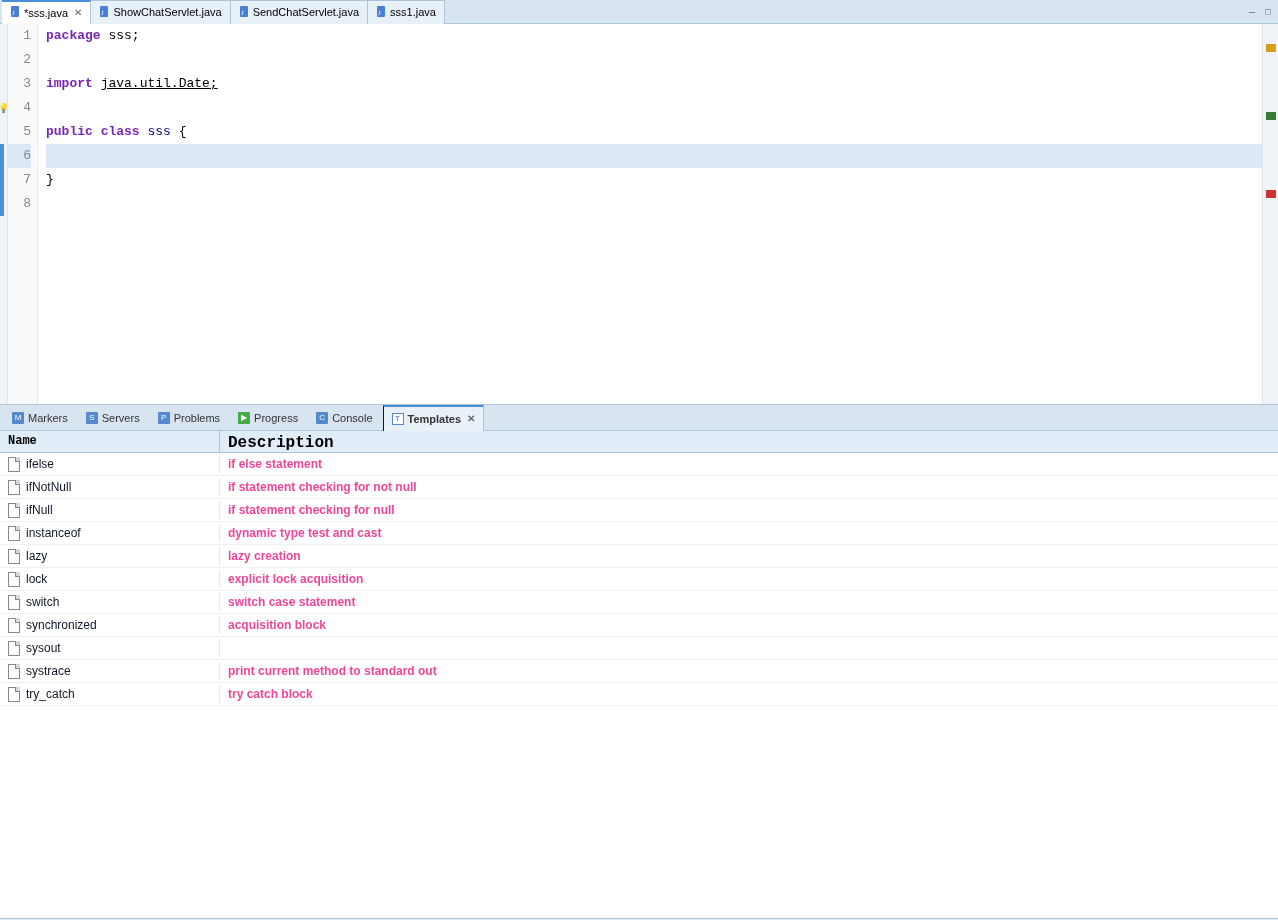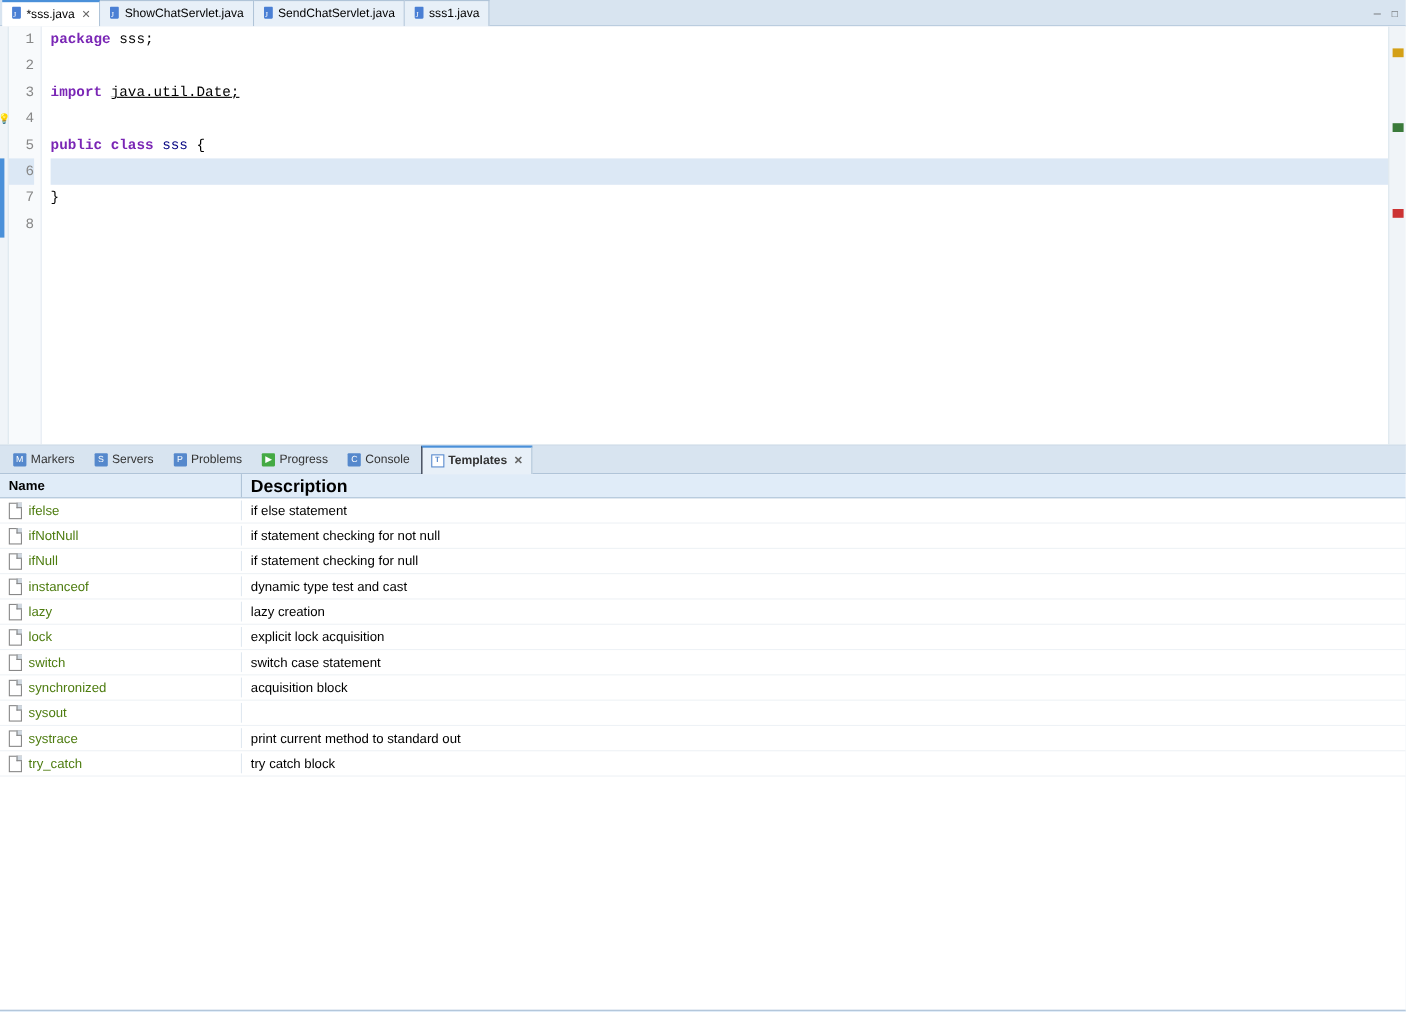--- a/index.html
+++ b/index.html
@@ -153,20 +153,21 @@
     .templates-panel {
       background: #ffffff;
       height: calc(100% - 26px - 26px);
       overflow-y: auto;
     }
     .templates-header {
       display: flex;
       background: #e0ecf8;
       border-bottom: 1px solid #b0c4d8;
       height: 22px;
+      font-family: Liberation Mono, monospace;
     }
     .th-name {
       width: 220px;
       padding: 3px 8px;
       font-weight: bold;
       font-size: 12px;
       color: #000;
       border-right: 1px solid #b0c4d8;
       flex-shrink: 0;
     }
@@ -181,32 +182,33 @@
       display: flex;
       height: 23px;
       align-items: center;
       border-bottom: 1px solid #eef2f6;
       cursor: pointer;
     }
     .td-name {
       width: 220px;
       padding: 2px 8px;
       font-size: 12px;
-      color: #4d7c0f;
+      color: #0f172a;
       border-right: 1px solid #e0e8f0;
       flex-shrink: 0;
       display: flex;
       align-items: center;
       gap: 6px;
     }
     .td-desc {
       flex: 1;
       padding: 2px 8px;
       font-size: 12px;
-      color: #000000;
+      color: #ec4899;
+      font-weight: bold;
     }
     .template-file-icon {
       width: 12px;
       height: 14px;
       flex-shrink: 0;
       position: relative;
       display: inline-block;
     }
     .template-file-icon::before {
       content: '';

